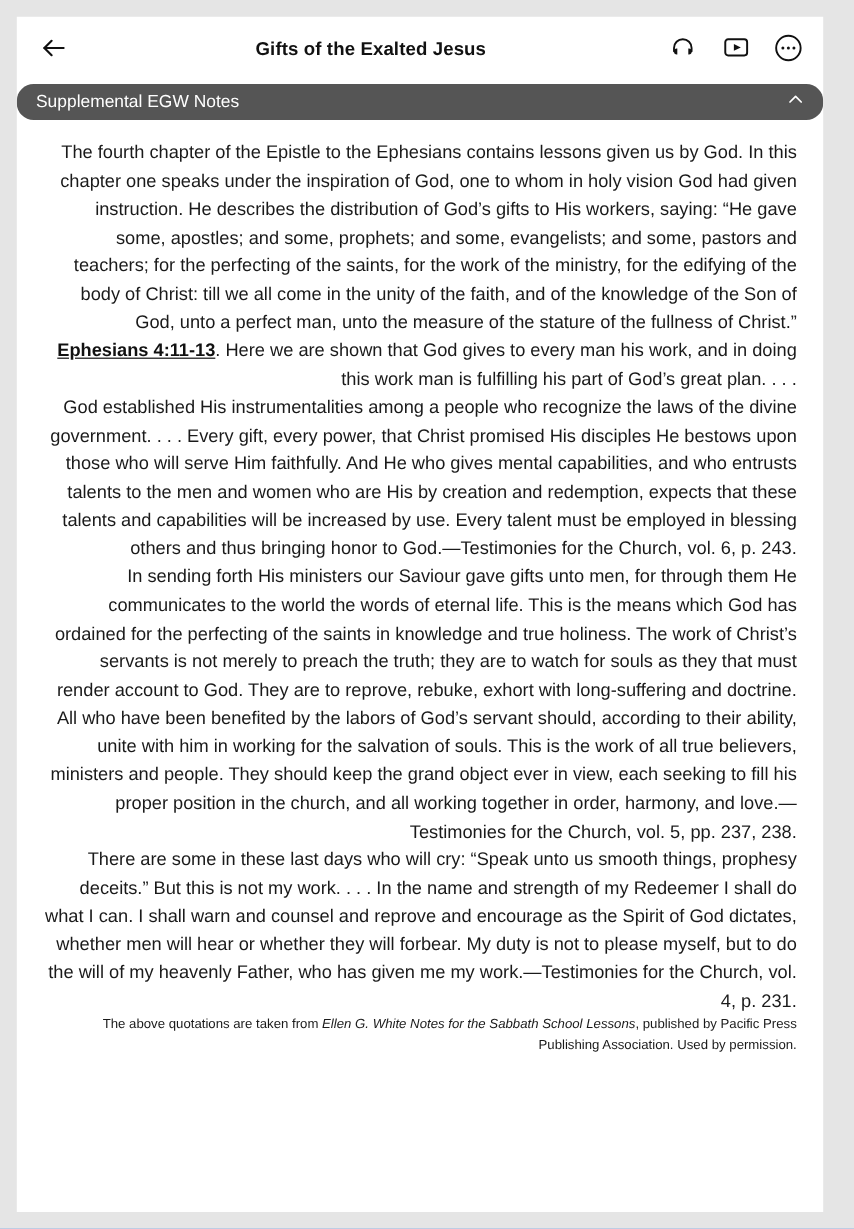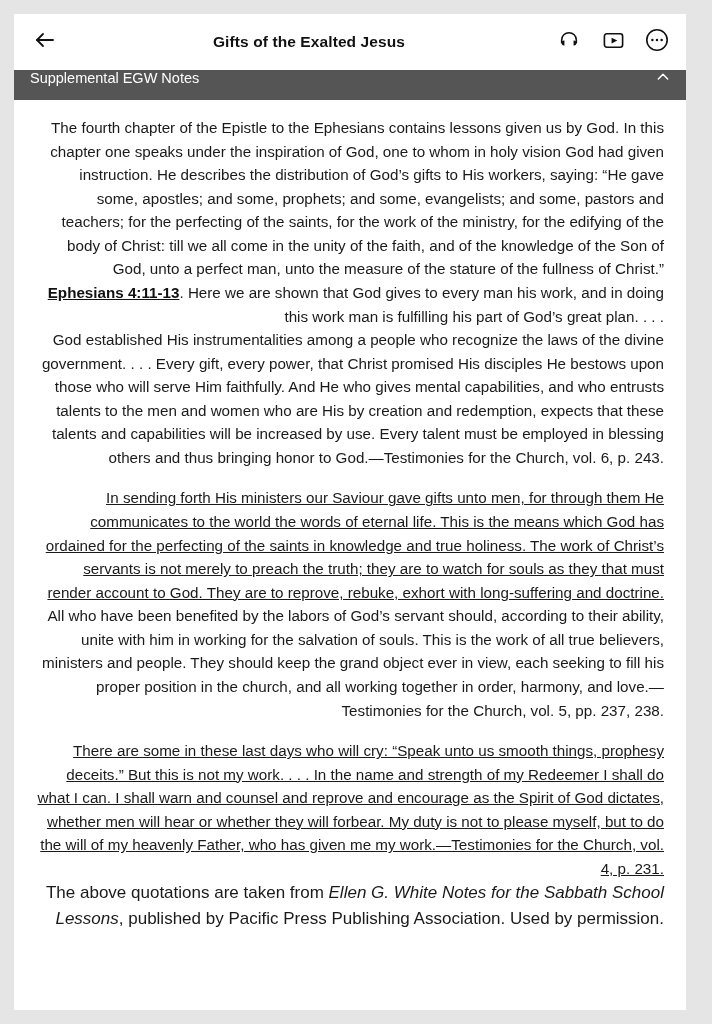--- a/index.html
+++ b/index.html
@@ -77,22 +77,24 @@
     justify-content: center;
     cursor: pointer;
   }
   
   .section-header {
     flex: 0 0 30px;
     height: 30px;
     background: #555555;
     color: #ffffff;
     display: flex;
+    align-items: center;
     padding: 0 14px 0 16px;
     box-sizing: border-box;
+    border-radius: 14px;
   }
   .section-header-title {
     flex: 1 1 auto;
     font-size: 14.5px;
     color: #ffffff;
   }
   .chevron {
     flex: 0 0 auto;
     width: 18px;
     height: 18px;
@@ -110,32 +112,30 @@
     box-sizing: border-box;
     color: #1a1a1a;
     font-size: 15.2px;
     line-height: 1.55;
     text-align: right;
   }
   .content p {
     margin: 0 0 0 0;
   }
   .content p.gap {
-    margin-top: 17px;
-    text-decoration: underline;
   }
   .scripture-link {
     font-weight: bold;
     color: #111111;
     text-decoration: underline;
     cursor: pointer;
   }
   .footnote {
     margin-top: 20px;
-    font-size: 17px;
+    font-size: 11px;
     line-height: 1.5;
     color: #1a1a1a;
   }
   .footnote em {
     font-style: italic;
   }
 </style>
 </head>
 <body>
 

